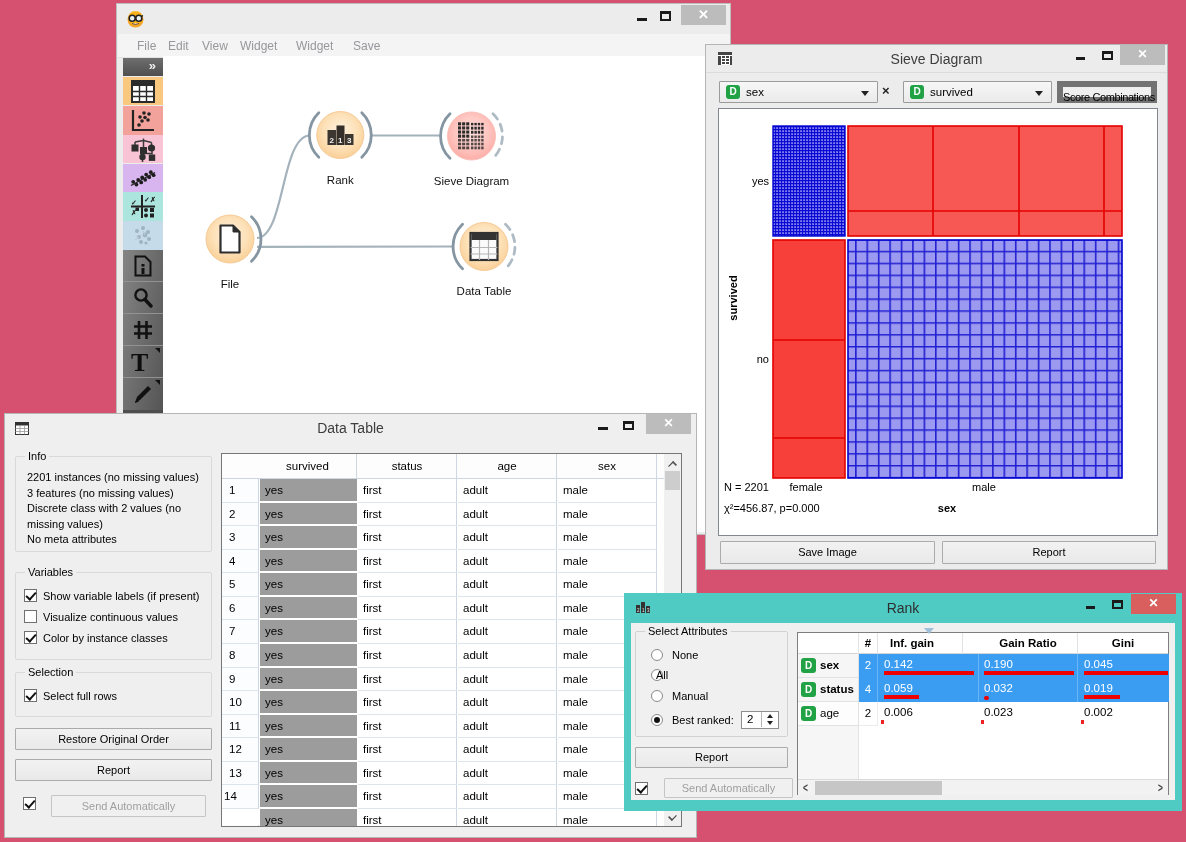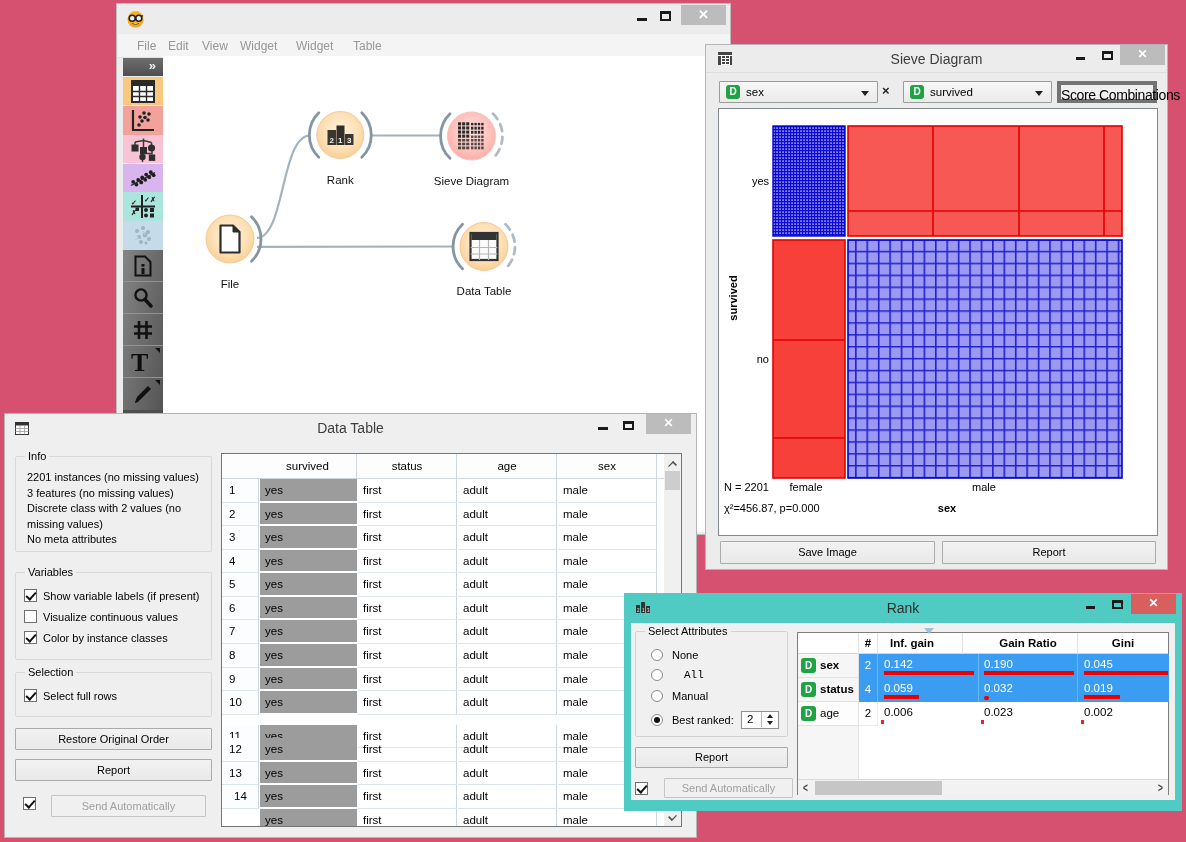--- a/index.html
+++ b/index.html
@@ -37,21 +37,21 @@
   <div class="capbtn" style="left:520px; top:14px; width:10px; height:3px; background:#1a1a1a;"></div>
   <div class="capbtn" style="left:543px; top:7px; width:11px; height:10px; border:2px solid #1a1a1a; border-top-width:3px;"></div>
   <div class="capbtn" style="left:564px; top:1px; width:45px; height:20px; background:#bcbcbc; color:#fff; font-size:13px; text-align:center; line-height:19px; font-weight:bold;">✕</div>
 
   <div class="abs" style="left:1px; top:30px; width:612px; height:24px; background:#f4f4f4; border-bottom:1px solid #e0e0e0;">
     <div class="abs" style="top:5px; left:19px; color:#97979c; font-size:12px;">File</div>
     <div class="abs" style="top:5px; left:50px; color:#97979c; font-size:12px;">Edit</div>
     <div class="abs" style="top:5px; left:84px; color:#97979c; font-size:12px;">View</div>
     <div class="abs" style="top:5px; left:122px; color:#97979c; font-size:12px;">Widget</div>
     <div class="abs" style="top:5px; left:178px; color:#97979c; font-size:12px;">Widget</div>
-    <div class="abs" style="top:5px; left:235px; color:#97979c; font-size:12px;">Table</div>
+    <div class="abs" style="top:5px; left:235px; color:#97979c; font-size:12px;">Save</div>
   </div>
 
   <div class="abs" style="left:46px; top:52px; width:566px; height:476px; background:#fff;"></div>
 
   <div class="abs" id="toolbar" style="left:6px; top:52px; width:40px; height:361px;">
     <div class="abs" style="left:0; top:2px; width:40px; height:17.5px; background:linear-gradient(#6e6e6e,#4f4f4f); color:#f0f0f0; font-size:13px; font-weight:bold; text-align:right; line-height:16px; padding-right:7px;">»</div>
     <div class="abs" style="left:0; top:20.5px; width:40px; height:28.8px; background:#f9c87e;">
       <svg class="abs" style="left:8px; top:3px;" width="24" height="23" viewBox="0 0 24 23">
           <rect x="1" y="1" width="22" height="21" fill="#fff" stroke="#2a2a2a" stroke-width="2"></rect>
           <rect x="1" y="1" width="22" height="5" fill="#2a2a2a"></rect>
@@ -310,21 +310,21 @@
       <div class="abs" style="left:6px; top:3px; width:14px; height:14px; background:#21a245; border-radius:3px; color:#fff; font-size:10px; font-weight:bold; text-align:center; line-height:14px;">D</div>
       <div class="abs" style="left:26px; top:4px; font-size:11.5px; color:#000;">sex</div>
       <div class="abs" style="right:8px; top:9px; width:0; height:0; border-left:4.5px solid transparent; border-right:4.5px solid transparent; border-top:5px solid #222;"></div>
     </div>
     <div class="abs" style="left:176px; top:38px; width:12px; height:16px; color:#222; font-size:13px; font-weight:bold;">×</div>
     <div class="abs" style="left:197px; top:36px; width:149px; height:22px; background:linear-gradient(#f7f7f7,#eaeaea); border:1px solid #9b9b9b; border-radius:1px;">
       <div class="abs" style="left:6px; top:3px; width:14px; height:14px; background:#21a245; border-radius:3px; color:#fff; font-size:10px; font-weight:bold; text-align:center; line-height:14px;">D</div>
       <div class="abs" style="left:26px; top:4px; font-size:11.5px; color:#000;">survived</div>
       <div class="abs" style="right:8px; top:9px; width:0; height:0; border-left:4.5px solid transparent; border-right:4.5px solid transparent; border-top:5px solid #222;"></div>
     </div>
-    <div class="abs" style="left:351px; top:36px; width:100px; height:22px; background:#f0f0f0; border:4px solid #737373; font-size:14px; color:#000; text-align:center; line-height:20px; letter-spacing:-0.4px; white-space:nowrap;">Score Combinations</div>
+    <div class="abs" style="left:351px; top:36px; width:100px; height:22px; background:#f0f0f0; border:6px solid #737373; font-size:11px; color:#000; text-align:center; line-height:20px; letter-spacing:-0.4px; white-space:nowrap;">Score Combinations</div>
   </div>
 
   <div class="abs" style="left:12px; top:63px; width:440px; height:428px; background:#fff; border:1px solid #828790;"></div>
   <svg class="abs" style="left:12px; top:63px;" width="440" height="428" id="sieveplot">
     <defs>
       <pattern id="dense" width="3" height="3" patternUnits="userSpaceOnUse">
         <rect width="3" height="3" fill="#827fee"></rect>
         <path d="M0,0.55H3 M0.55,0V3" stroke="#0b0ad4" stroke-width="1.15" fill="none"></path>
       </pattern>
       <pattern id="coarse" width="11.42" height="11.9" patternUnits="userSpaceOnUse">
@@ -464,21 +464,21 @@
 <div class="abs" style="left:236px; top:0; width:99px; height:23.6px; border-right:1px solid #cdd7e2; border-bottom:1px solid #dce4ec; font-size:11.5px; line-height:23px; padding-left:5px;">adult</div>
 <div class="abs" style="left:336px; top:0; width:99px; height:23.6px; border-right:1px solid #cdd7e2; border-bottom:1px solid #dce4ec; font-size:11.5px; line-height:23px; padding-left:5px;">male</div>
 </div>
 <div class="abs" style="left:0; top:212.1px; width:436px; height:23.6px;">
 <div class="abs" style="left:0; top:0; width:37px; height:23.6px; background:#fcfdfe; border-right:1px solid #cdd7e2; border-bottom:1px solid #dce4ec; font-size:11.5px; line-height:23px; padding-left:7px;">10</div>
 <div class="abs" style="left:38px; top:0; width:97px; height:22.6px; background:#9c9c9c; border-bottom:1px solid #fff; margin-top:0; font-size:11.5px; line-height:23px; padding-left:5px;">yes</div>
 <div class="abs" style="left:136px; top:0; width:99px; height:23.6px; border-right:1px solid #cdd7e2; border-bottom:1px solid #dce4ec; font-size:11.5px; line-height:23px; padding-left:5px;">first</div>
 <div class="abs" style="left:236px; top:0; width:99px; height:23.6px; border-right:1px solid #cdd7e2; border-bottom:1px solid #dce4ec; font-size:11.5px; line-height:23px; padding-left:5px;">adult</div>
 <div class="abs" style="left:336px; top:0; width:99px; height:23.6px; border-right:1px solid #cdd7e2; border-bottom:1px solid #dce4ec; font-size:11.5px; line-height:23px; padding-left:5px;">male</div>
 </div>
-<div class="abs" style="left:0; top:235.7px; width:436px; height:23.6px;margin-top:10px;">
+<div class="abs" style="left:0; top:235.7px; width:436px; height:23.6px;">
 <div class="abs" style="left:0; top:0; width:37px; height:23.6px; background:#fcfdfe; border-right:1px solid #cdd7e2; border-bottom:1px solid #dce4ec; font-size:11.5px; line-height:23px; padding-left:7px;">11</div>
 <div class="abs" style="left:38px; top:0; width:97px; height:22.6px; background:#9c9c9c; border-bottom:1px solid #fff; margin-top:0; font-size:11.5px; line-height:23px; padding-left:5px;">yes</div>
 <div class="abs" style="left:136px; top:0; width:99px; height:23.6px; border-right:1px solid #cdd7e2; border-bottom:1px solid #dce4ec; font-size:11.5px; line-height:23px; padding-left:5px;">first</div>
 <div class="abs" style="left:236px; top:0; width:99px; height:23.6px; border-right:1px solid #cdd7e2; border-bottom:1px solid #dce4ec; font-size:11.5px; line-height:23px; padding-left:5px;">adult</div>
 <div class="abs" style="left:336px; top:0; width:99px; height:23.6px; border-right:1px solid #cdd7e2; border-bottom:1px solid #dce4ec; font-size:11.5px; line-height:23px; padding-left:5px;">male</div>
 </div>
 <div class="abs" style="left:0; top:259.3px; width:436px; height:23.6px;">
 <div class="abs" style="left:0; top:0; width:37px; height:23.6px; background:#fcfdfe; border-right:1px solid #cdd7e2; border-bottom:1px solid #dce4ec; font-size:11.5px; line-height:23px; padding-left:7px;">12</div>
 <div class="abs" style="left:38px; top:0; width:97px; height:22.6px; background:#9c9c9c; border-bottom:1px solid #fff; margin-top:0; font-size:11.5px; line-height:23px; padding-left:5px;">yes</div>
 <div class="abs" style="left:136px; top:0; width:99px; height:23.6px; border-right:1px solid #cdd7e2; border-bottom:1px solid #dce4ec; font-size:11.5px; line-height:23px; padding-left:5px;">first</div>
@@ -486,21 +486,21 @@
 <div class="abs" style="left:336px; top:0; width:99px; height:23.6px; border-right:1px solid #cdd7e2; border-bottom:1px solid #dce4ec; font-size:11.5px; line-height:23px; padding-left:5px;">male</div>
 </div>
 <div class="abs" style="left:0; top:282.8px; width:436px; height:23.6px;">
 <div class="abs" style="left:0; top:0; width:37px; height:23.6px; background:#fcfdfe; border-right:1px solid #cdd7e2; border-bottom:1px solid #dce4ec; font-size:11.5px; line-height:23px; padding-left:7px;">13</div>
 <div class="abs" style="left:38px; top:0; width:97px; height:22.6px; background:#9c9c9c; border-bottom:1px solid #fff; margin-top:0; font-size:11.5px; line-height:23px; padding-left:5px;">yes</div>
 <div class="abs" style="left:136px; top:0; width:99px; height:23.6px; border-right:1px solid #cdd7e2; border-bottom:1px solid #dce4ec; font-size:11.5px; line-height:23px; padding-left:5px;">first</div>
 <div class="abs" style="left:236px; top:0; width:99px; height:23.6px; border-right:1px solid #cdd7e2; border-bottom:1px solid #dce4ec; font-size:11.5px; line-height:23px; padding-left:5px;">adult</div>
 <div class="abs" style="left:336px; top:0; width:99px; height:23.6px; border-right:1px solid #cdd7e2; border-bottom:1px solid #dce4ec; font-size:11.5px; line-height:23px; padding-left:5px;">male</div>
 </div>
 <div class="abs" style="left:0; top:306.4px; width:436px; height:23.6px;">
-<div class="abs" style="left:0; top:0; width:37px; height:23.6px; background:#fcfdfe; border-right:1px solid #cdd7e2; border-bottom:1px solid #dce4ec; font-size:11.5px; line-height:23px; padding-left:12px;">14</div>
+<div class="abs" style="left:0; top:0; width:37px; height:23.6px; background:#fcfdfe; border-right:1px solid #cdd7e2; border-bottom:1px solid #dce4ec; font-size:11.5px; line-height:23px; padding-left:2px;">14</div>
 <div class="abs" style="left:38px; top:0; width:97px; height:22.6px; background:#9c9c9c; border-bottom:1px solid #fff; margin-top:0; font-size:11.5px; line-height:23px; padding-left:5px;">yes</div>
 <div class="abs" style="left:136px; top:0; width:99px; height:23.6px; border-right:1px solid #cdd7e2; border-bottom:1px solid #dce4ec; font-size:11.5px; line-height:23px; padding-left:5px;">first</div>
 <div class="abs" style="left:236px; top:0; width:99px; height:23.6px; border-right:1px solid #cdd7e2; border-bottom:1px solid #dce4ec; font-size:11.5px; line-height:23px; padding-left:5px;">adult</div>
 <div class="abs" style="left:336px; top:0; width:99px; height:23.6px; border-right:1px solid #cdd7e2; border-bottom:1px solid #dce4ec; font-size:11.5px; line-height:23px; padding-left:5px;">male</div>
 </div>
 <div class="abs" style="left:0; top:330.0px; width:436px; height:23.6px;">
 <div class="abs" style="left:0; top:16px; width:37px; height:23.6px; background:#fcfdfe; border-right:1px solid #cdd7e2; border-bottom:1px solid #dce4ec; font-size:11.5px; line-height:23px; padding-left:7px;">15</div>
 <div class="abs" style="left:38px; top:0; width:97px; height:22.6px; background:#9c9c9c; border-bottom:1px solid #fff; margin-top:0; font-size:11.5px; line-height:23px; padding-left:5px;">yes</div>
 <div class="abs" style="left:136px; top:0; width:99px; height:23.6px; border-right:1px solid #cdd7e2; border-bottom:1px solid #dce4ec; font-size:11.5px; line-height:23px; padding-left:5px;">first</div>
 <div class="abs" style="left:236px; top:0; width:99px; height:23.6px; border-right:1px solid #cdd7e2; border-bottom:1px solid #dce4ec; font-size:11.5px; line-height:23px; padding-left:5px;">adult</div>
@@ -533,21 +533,21 @@
   <div class="capbtn" style="left:462px; top:13px; width:9px; height:3px; background:#1a1a1a;"></div>
   <div class="capbtn" style="left:488px; top:7px; width:11px; height:9px; border:2px solid #1a1a1a; border-top-width:3px;"></div>
   <div class="capbtn" style="left:507px; top:1px; width:45px; height:20px; background:#d95f5f; color:#fff; font-size:12px; text-align:center; line-height:19px; font-weight:bold;">✕</div>
   <div class="abs" style="left:7px; top:30px; width:544px; height:177px; background:#f0f0f0;"></div>
   <div id="rankleft">
     <div class="gbox" style="left:11px; top:38px; width:153px; height:106px; border-color:#d2d2d2;">
       <div class="lbl">Select Attributes</div>
       <div class="radio" style="left:15px; top:17px;"></div>
         <div class="t11" style="left:36px; top:17px;">None</div>
       <div class="radio" style="left:15px; top:37px;"></div>
-        <div class="t11" style="left:48px; top:37px;font-family:Liberation Mono, monospace;">All</div>
+        <div class="t11" style="left:20px; top:37px;">All</div>
       <div class="radio" style="left:15px; top:58px;"></div>
         <div class="t11" style="left:36px; top:58px;">Manual</div>
       <div class="radio sel" style="left:15px; top:82px;"></div>
         <div class="t11" style="left:36px; top:82px;">Best ranked:</div>
       <div class="abs" style="left:105px; top:79px; width:38px; height:18px; background:#fff; border:1px solid #8f8f8f;">
         <div class="abs" style="left:5px; top:1px; font-size:11.5px;">2</div>
         <div class="abs" style="left:19px; top:0; width:17px; height:15px; border-left:1px solid #b5b5b5;">
           <div class="abs" style="left:4.5px; top:2px; width:0; height:0; border-left:3.5px solid transparent; border-right:3.5px solid transparent; border-bottom:4px solid #222;"></div>
           <div class="abs" style="left:4.5px; top:9px; width:0; height:0; border-left:3.5px solid transparent; border-right:3.5px solid transparent; border-top:4px solid #222;"></div>
         </div>

